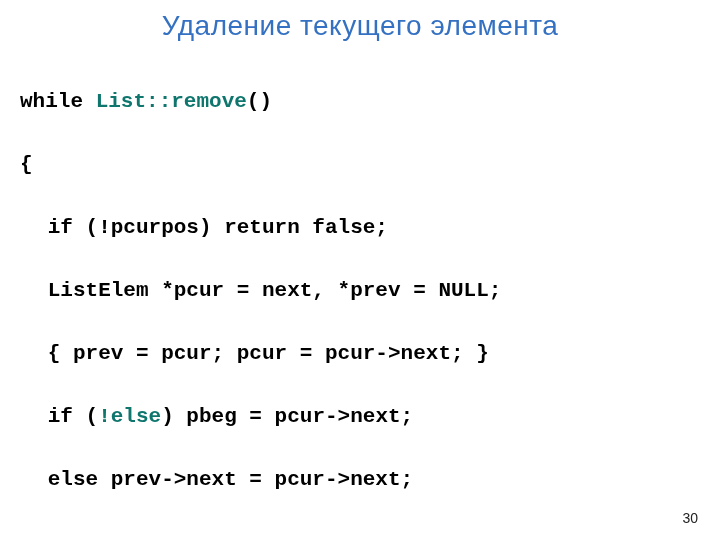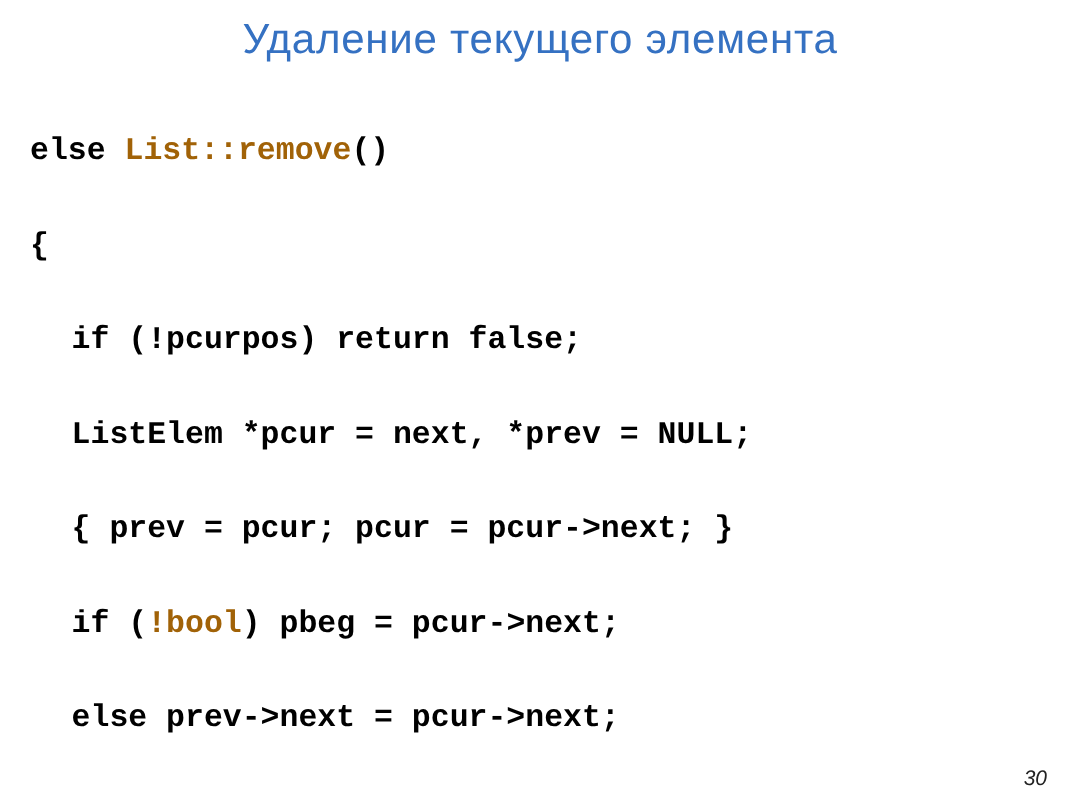--- a/index.html
+++ b/index.html
@@ -27,44 +27,43 @@
   }
   .code {
     padding: 12px 20px 0 20px;
     font-size: 21px;
     font-weight: bold;
     line-height: 1.5;
     color: #000;
     white-space: pre;
   }
   .ind { display:inline-block; width: 2.2ch; }
-  .red { color: #a16207; }
+  .red { color: #0f766e; }
   .pagenum {
     position: absolute;
     right: 22px;
     bottom: 14px;
     font-family: Arial, Helvetica, sans-serif;
     font-size: 14px;
     color: #222;
-    font-style: italic;
   }
 </style>
 </head>
 <body>
 
 <div class="slide">
   <div class="title">Удаление текущего элемента</div>
 
   <div class="code">
-<div><span>else </span><span class="red">List::remove</span><span>()</span></div>
+<div><span>while </span><span class="red">List::remove</span><span>()</span></div>
 <div>{</div>
 <div><span class="ind"></span><span>if (!pcurpos) return false;</span></div>
 <div><span class="ind"></span><span>ListElem *pcur = next, *prev = NULL;</span></div>
 <div><span class="ind"></span><span>{ prev = pcur; pcur = pcur-&gt;next; }</span></div>
-<div><span class="ind"></span><span>if (</span><span class="red">!bool</span><span>) pbeg = pcur-&gt;next;</span></div>
+<div><span class="ind"></span><span>if (</span><span class="red">!else</span><span>) pbeg = pcur-&gt;next;</span></div>
 <div><span class="ind"></span><span>else prev-&gt;next = pcur-&gt;next;</span></div>
 
 
 
 
 
 
   </div>
 
   <div class="pagenum">30</div>

